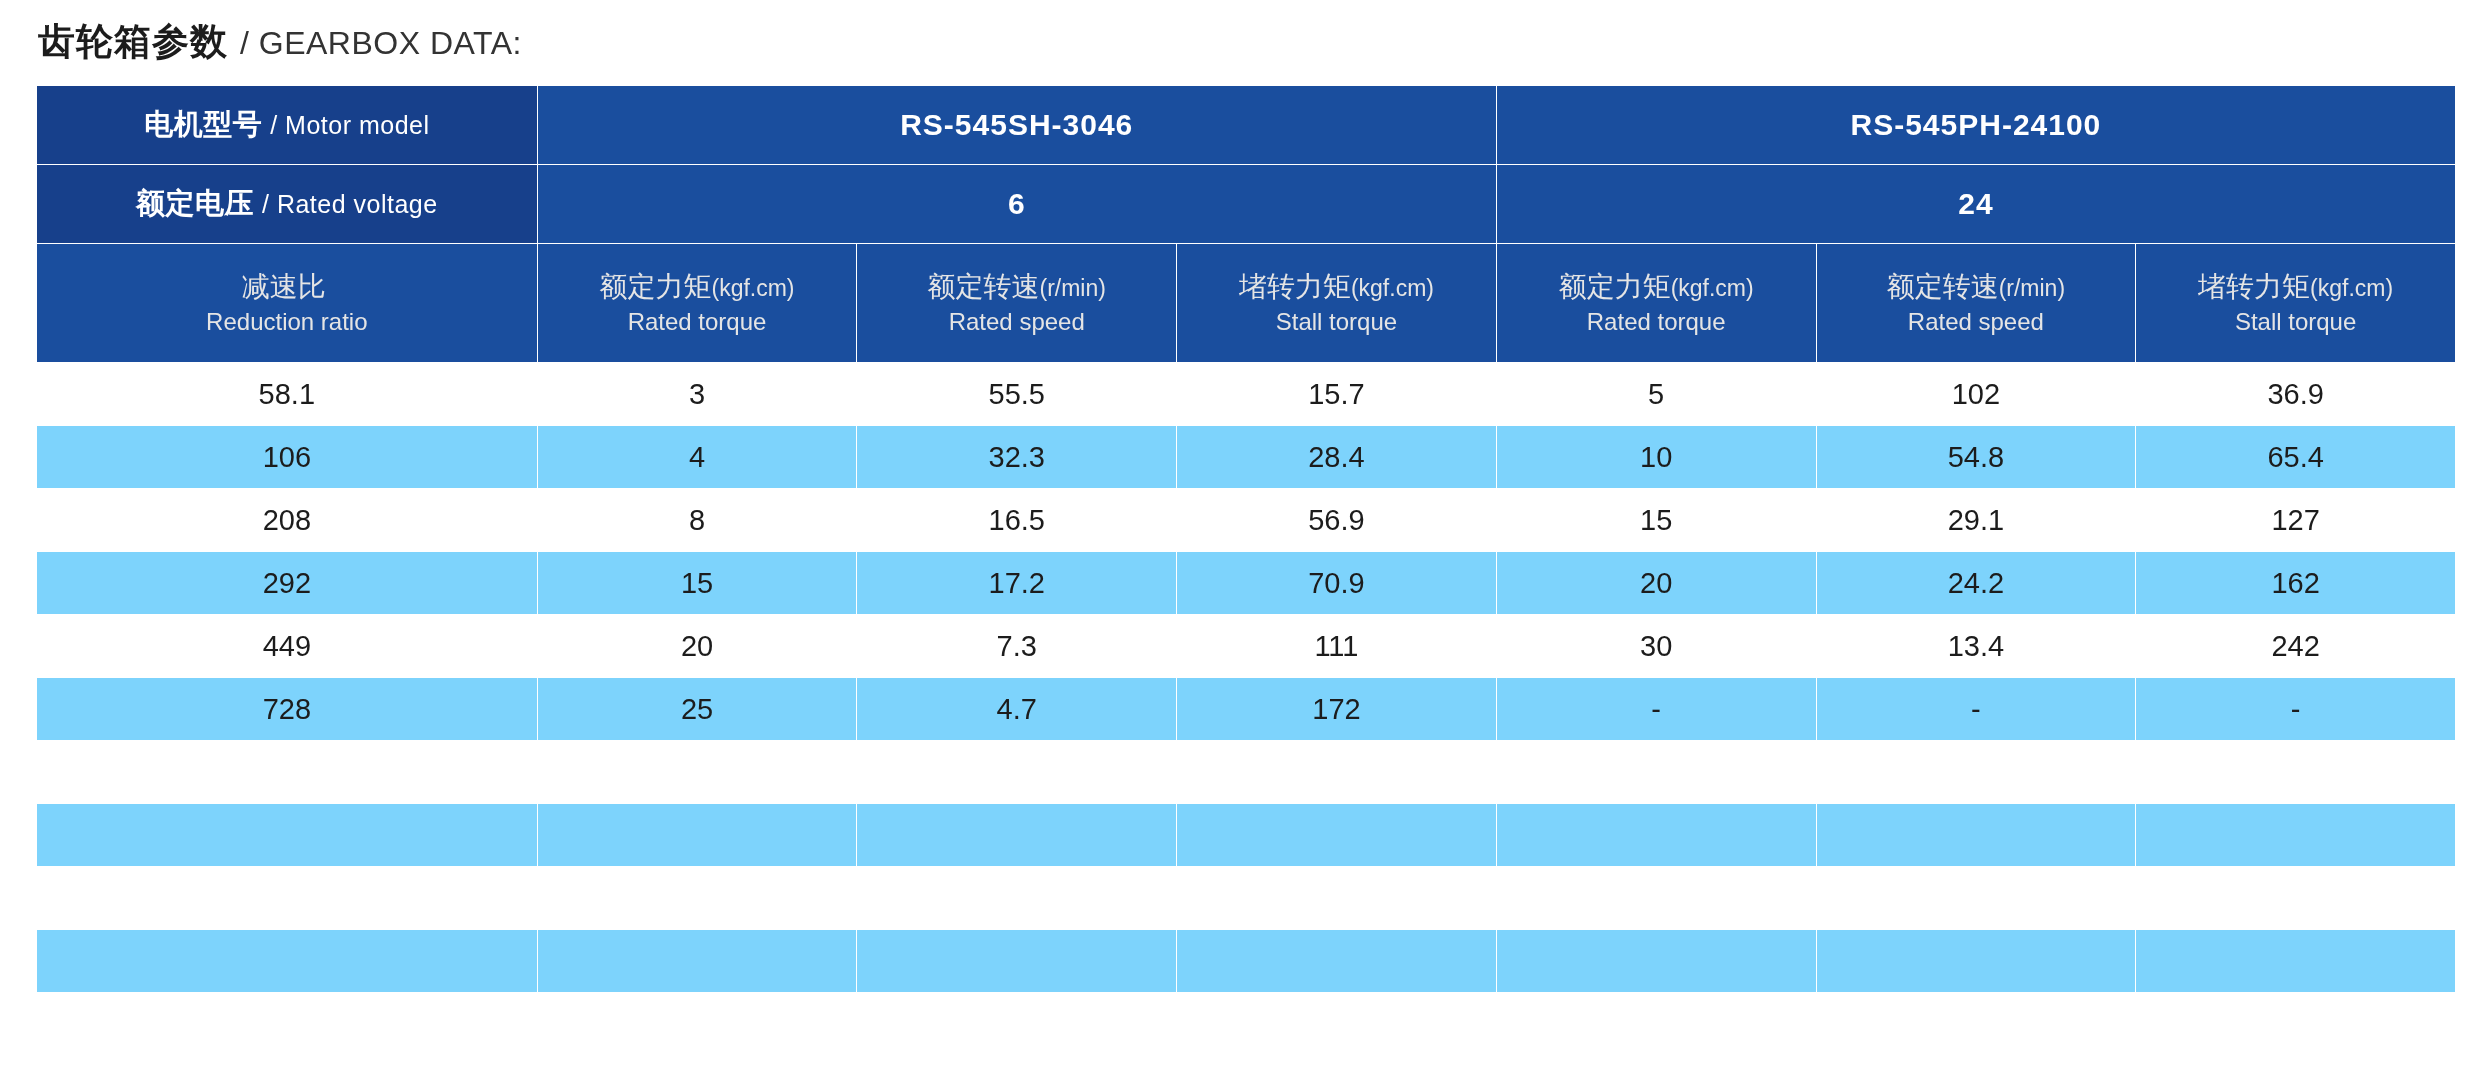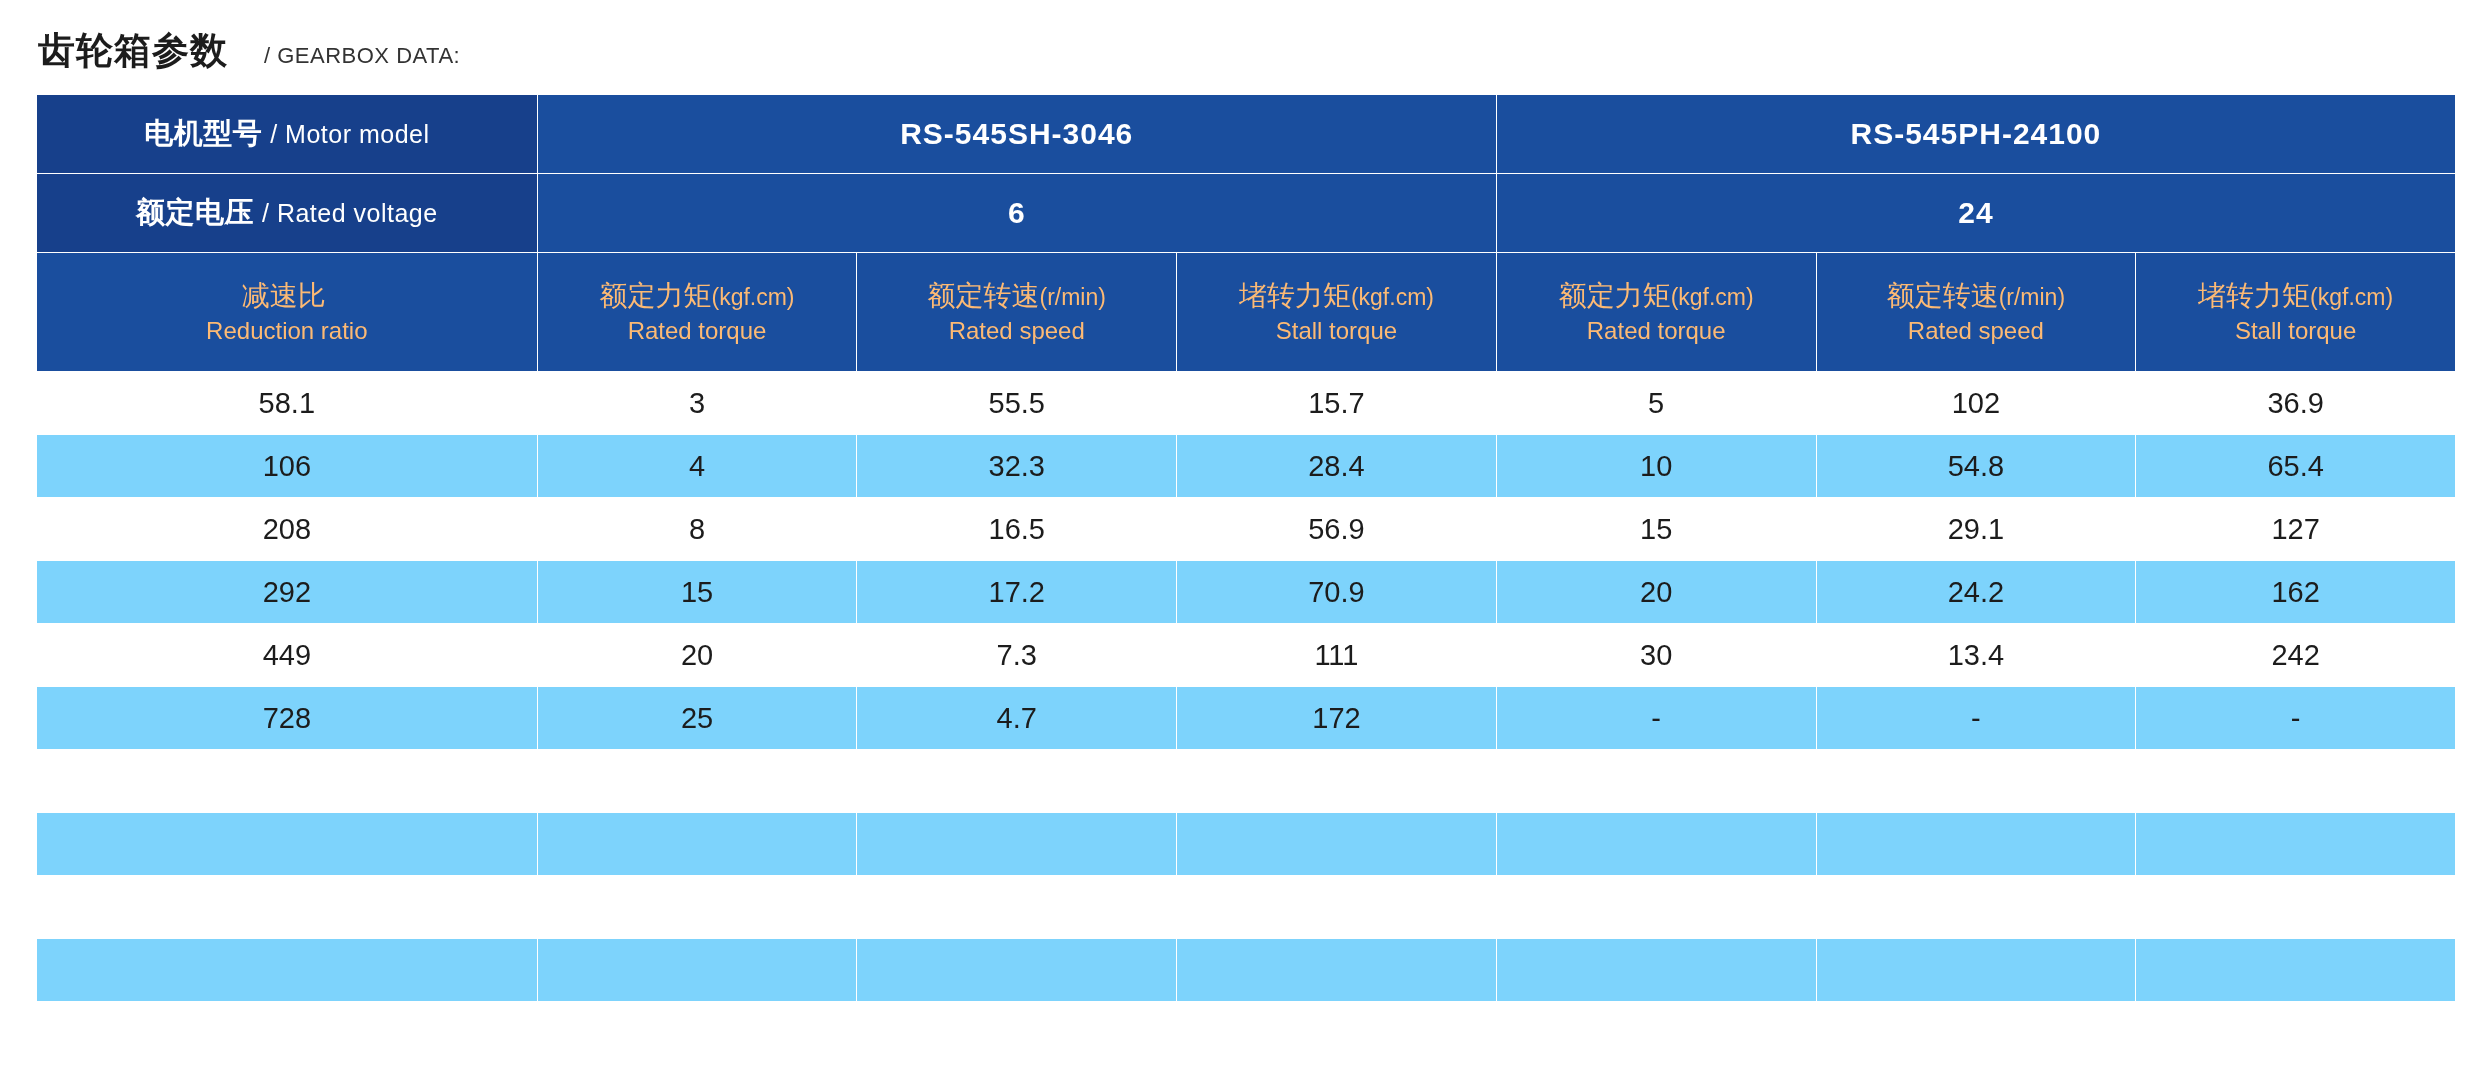--- a/index.html
+++ b/index.html
@@ -18,33 +18,32 @@
     position: relative;
     width: 2488px;
     height: 1084px;
     box-sizing: border-box;
     padding: 0 34px;
   }
   
   .title-row {
     display: flex;
     align-items: baseline;
-    padding-top: 26px;
+    padding-top: 17px;
     padding-bottom: 18px;
     margin-left: 4px;
-    gap: 24px;
   }
   .title-cn {
     font-size: 37px;
     font-weight: bold;
     letter-spacing: 1px;
     color: #1c1c1c;
   }
   .title-en {
-    font-size: 22px;
+    font-size: 32px;
     font-weight: normal;
     color: #333333;
     margin-left: 12px;
     letter-spacing: 0.5px;
   }
   
   table.gearbox {
     border-collapse: collapse;
     table-layout: fixed;
     width: 2420px;
@@ -80,21 +79,21 @@
   }
   .hdr-value {
     font-size: 30px;
     font-weight: bold;
     letter-spacing: 1px;
     height: 78px;
   }
   .col-head {
     height: 118px;
     background: #1a4e9e;
-    color: #fdba74;
+    color: #e5e5e5;
     line-height: 1.32;
   }
   .col-head .l1 {
     font-size: 28px;
     display: block;
   }
   .col-head .l1 .unit {
     font-size: 23px;
   }
   .col-head .l2 {

